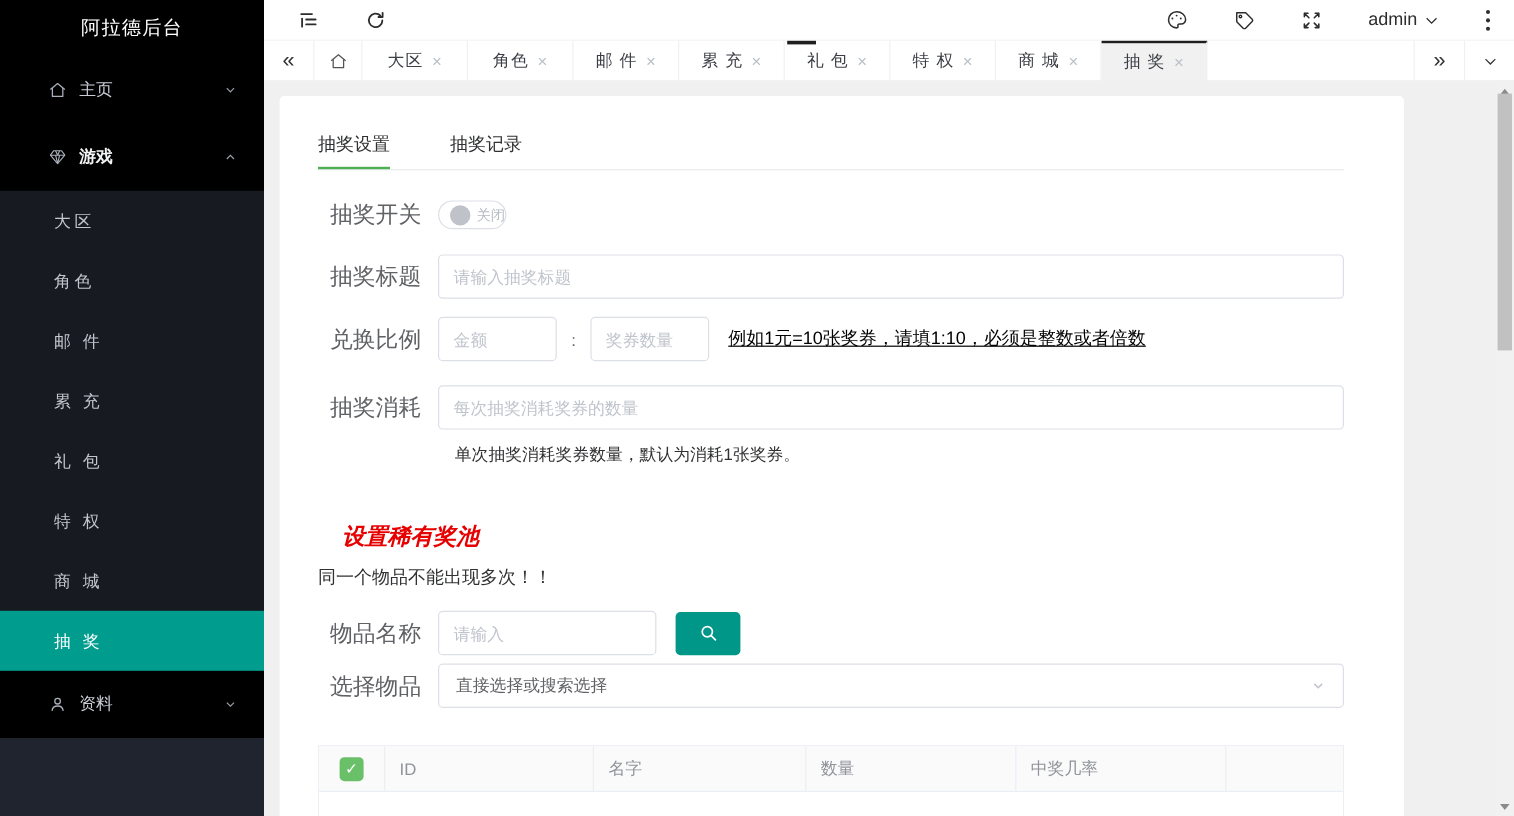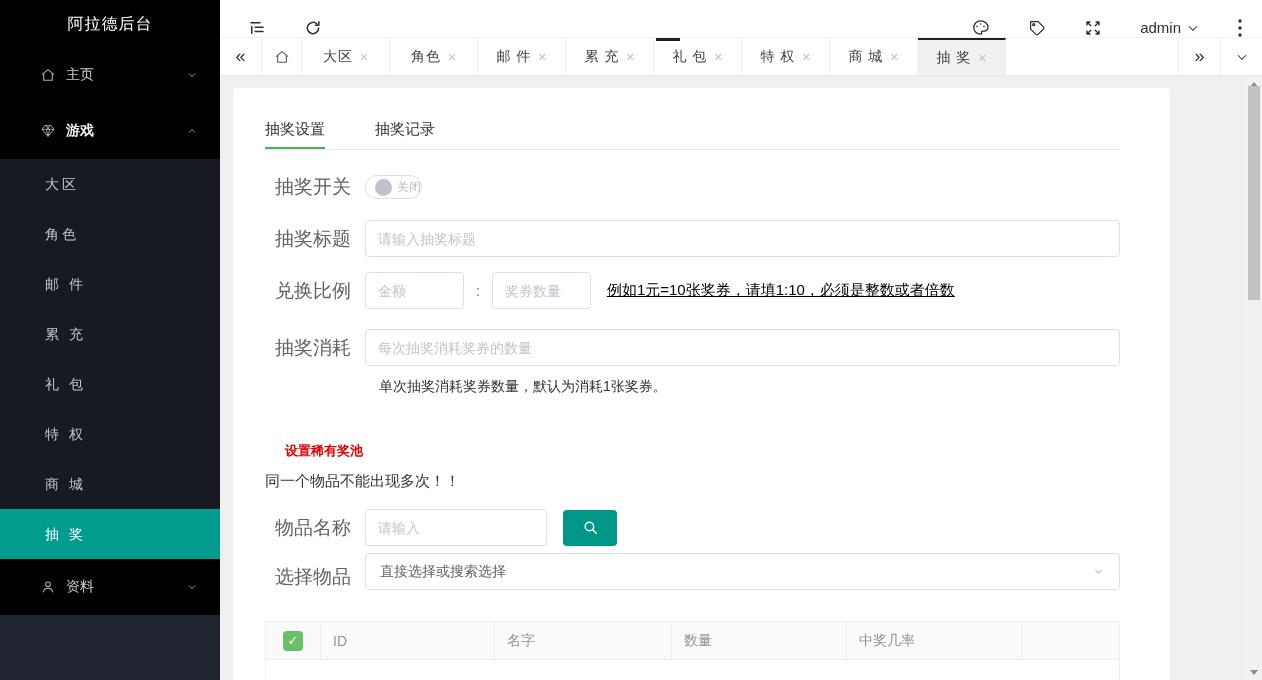--- a/index.html
+++ b/index.html
@@ -15,21 +15,21 @@
   .nav-item .chev { margin-left:auto; color:#9aa0aa; display:flex; align-items:center; }
   .nav-item.bold span.nlabel { font-weight:bold; color:#f2f3f5; }
   .submenu { background:#171a21; }
   .submenu-item { height:50px; line-height:50px; padding-left:45px; font-size:14px; letter-spacing:3px; color:#c2c6cd; cursor:pointer; }
   .submenu-item.active { background:#009c8e; color:#ffffff; }
   .sidebar-fill { flex:1; background:#20242e; }
 
   
   .main { flex:1; display:flex; flex-direction:column; min-width:0; }
 
-  .topbar { height:47px; background:#fff; display:flex; align-items:flex-end; padding:0 20px 0 28px; border-bottom:1px solid #f2f2f2; }
+  .topbar { height:47px; background:#fff; display:flex; align-items:center; padding:0 20px 0 28px; border-bottom:1px solid #f2f2f2; }
   .tb-left { display:flex; align-items:center; gap:38px; color:#2d2d2d; }
   .tb-right { margin-left:auto; display:flex; align-items:center; gap:38px; color:#2d2d2d; }
   .tb-ic { display:flex; align-items:center; cursor:pointer; }
   .admin { display:flex; align-items:center; gap:5px; font-size:15px; color:#2d2d2d; cursor:pointer; }
 
   .tabbar { height:46px; background:#fff; border-bottom:1px solid #e9e9e9; display:flex; align-items:stretch; }
   .tb-btn { width:42px; display:flex; align-items:center; justify-content:center; font-size:18px; color:#333; border-right:1px solid #f0f0f0; cursor:pointer; }
   .tb-home { width:40px; display:flex; align-items:center; justify-content:center; color:#555; border-right:1px solid #f0f0f0; cursor:pointer; }
   .tab { width:88px; position:relative; display:flex; align-items:center; justify-content:center; font-size:14px; color:#3c3f45; border-right:1px solid #f0f0f0; letter-spacing:1px; cursor:pointer; }
   .tab .close { margin-left:7px; color:#b9bfc7; font-size:14px; letter-spacing:0; }
@@ -55,25 +55,25 @@
   .toggle-knob { width:17px; height:17px; border-radius:50%; background:#bfc3c9; }
   .toggle-text { font-size:12px; color:#b7bcc4; margin-left:5px; }
 
   input.inp { height:37px; border:1px solid #dcdfe6; border-radius:4px; padding:0 12px; font-size:14px; color:#303133; width:100%; outline:none; font-family:inherit; }
   input.inp::placeholder { color:#c0c4cc; opacity:1; }
   .inp-sm { width:99px !important; }
   .colon { margin:0 12px; color:#606266; font-size:14px; }
   .inline-hint { margin-left:16px; font-size:15px; color:#000000;text-decoration:underline; }
   .fhint { margin:12px 0 0 114px; font-size:14px; color:#303133; }
 
-  .rare-title { margin:46px 0 0 20px; font-size:13px; font-weight:bold; color:#e60000; }
+  .rare-title { margin:46px 0 0 20px; font-size:19px; font-weight:bold; color:#e60000;font-style:italic; }
   .rare-warning { margin-top:12px; font-size:15px; color:#303133; }
 
   .row-gap-lg { margin-top:18px; margin-bottom:0; }
-  .row-gap-sm { margin-top:7px; margin-bottom:4px;align-items:flex-end; }
+  .row-gap-sm { margin-top:7px; margin-bottom:4px; }
   input.inp-item { width:182px; }
   .search-btn { width:54px; height:36px; margin-left:16px; background:#009688; border:none; border-radius:4px; display:flex; align-items:center; justify-content:center; cursor:pointer; }
 
   .select { height:37px; border:1px solid #dcdfe6; border-radius:4px; flex:1; display:flex; align-items:center; padding:8px 14px; font-size:14px; color:#606266; cursor:pointer; background:#fff; }
   .select .caret { margin-left:auto; color:#c0c4cc; display:flex; align-items:center; }
 
   .ptable { margin-top:31px; border:1px solid #ebeef5; border-bottom:none; }
   .thead { display:flex; background:#fafafa; height:38px; align-items:center; font-size:14px; color:#909399; border-bottom:1px solid #ebeef5; }
   .th { padding-left:12px; height:100%; display:flex; align-items:center; border-right:1px solid #ebeef5; }
   .th:last-child { border-right:none; }

